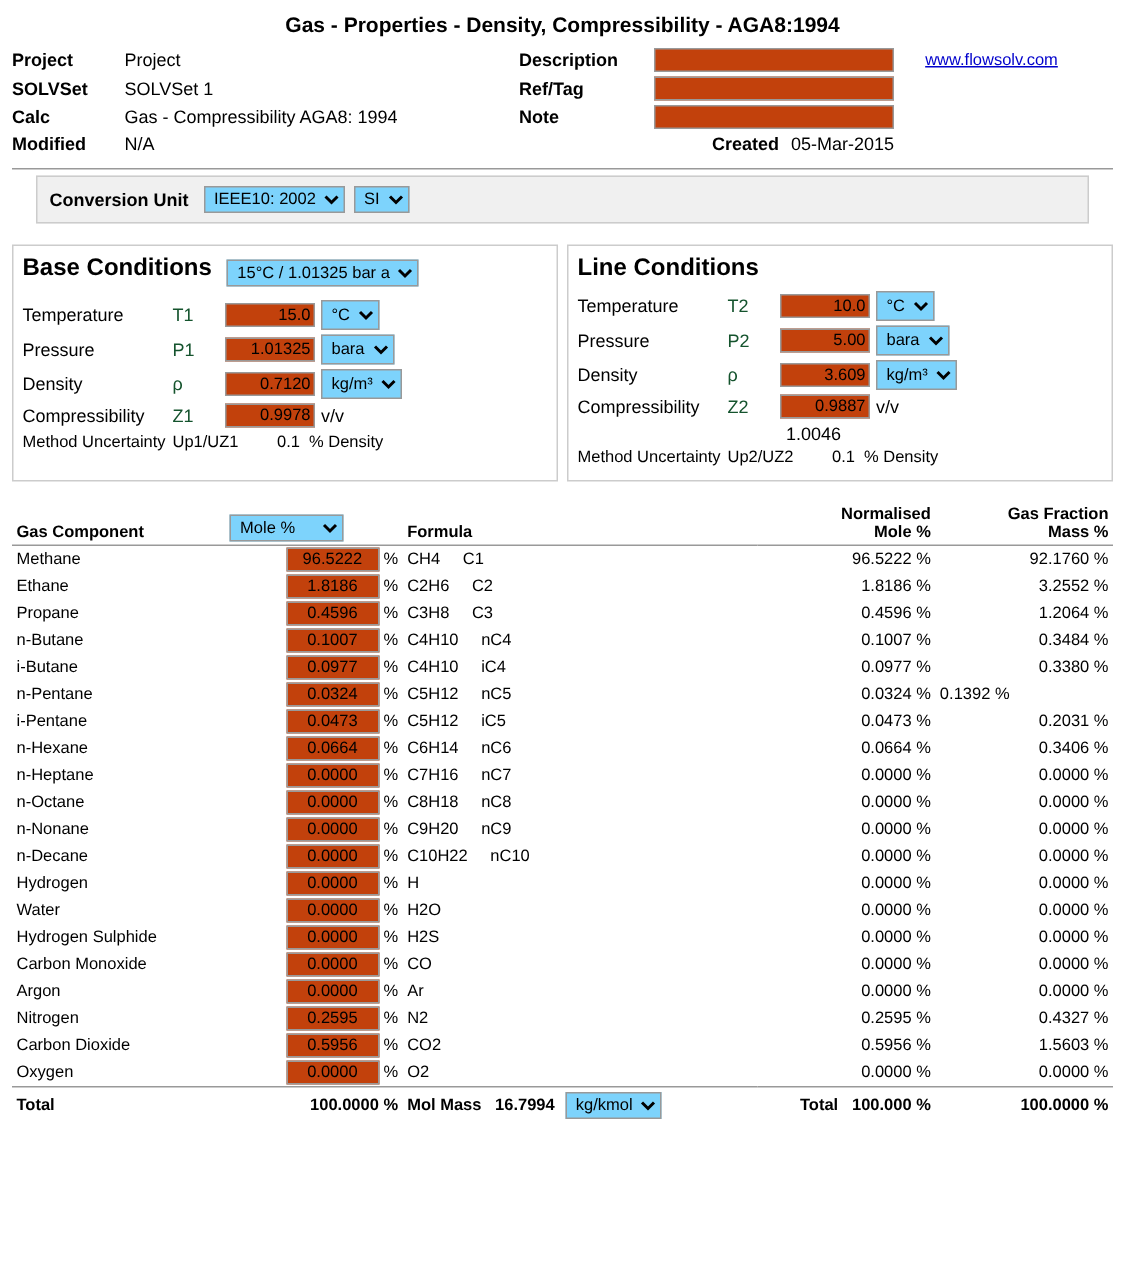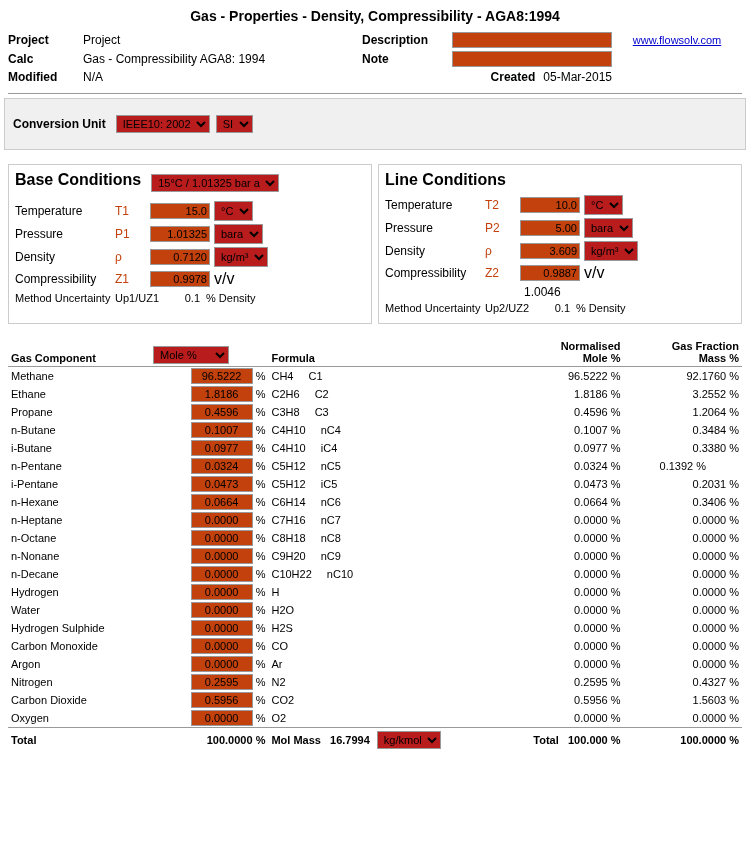--- a/index.html
+++ b/index.html
@@ -2,49 +2,49 @@
 <html><head>
   <meta charset="utf-8">
   <style>
     * { box-sizing: border-box; margin: 0; padding: 0; }
     body { font-family: Arial, sans-serif; font-size: 12px; background: #fff; color: #000; width: 750px; }
     
     .header-title { text-align: center; font-size: 14px; font-weight: bold; padding: 8px 0 4px 0; }
     
     .divider { border-top: 1px solid #999; margin: 4px 8px; }
     
-    .conversion-row { display: flex; align-items: center; padding: 16px 8px; background: #f0f0f0; border: 1px solid #ccc; margin: 4px 4px; }
+    .conversion-row { display: flex; align-items: center; padding: 6px 8px; background: #f0f0f0; border: 1px solid #ccc; margin: 4px 24px; }
     .conversion-label { font-weight: bold; margin-right: 10px; }
-    select { font-size: 11px; padding: 1px 2px; border: 1px solid #999; background: #b91c1c; }
+    select { font-size: 11px; padding: 1px 2px; border: 1px solid #999; background: #7dd3fc; }
     input[type="text"] { font-size: 11px; padding: 1px 2px; border: 1px solid #999; background: #c2410c; }
     
     .two-panel { display: flex; gap: 0; padding: 4px 8px; }
     .panel-left { flex: 1; border: 1px solid #ccc; padding: 6px; margin-right: 6px; }
     .panel-right { flex: 1; border: 1px solid #ccc; padding: 6px; }
     .panel-title { font-weight: bold; font-size: 16px; margin-bottom: 6px; }
     
     .prop-row { display: flex; align-items: center; margin-bottom: 3px; }
     .prop-name { width: 100px; }
-    .prop-var { width: 35px; color: #c2410c; }
+    .prop-var { width: 35px; color: #14532d; }
     .prop-unit { margin-left: 4px; }
-    .prop-text { margin-left: 4px; font-size: 16px; }
+    .prop-text { margin-left: 4px; font-size: 12px; }
     
     input.num-input { width: 60px; text-align: right; font-size: 11px; padding: 1px 2px; border: 1px solid #999; }
     
     .gas-table-section { padding: 4px 8px; }
     
     table.gas-table { width: 100%; border-collapse: collapse; font-size: 11px; }
     table.gas-table th { font-weight: bold; text-align: left; padding: 2px 3px; border-bottom: 1px solid #999; vertical-align: bottom; }
     table.gas-table td { padding: 1px 3px; vertical-align: middle; }
     table.gas-table tr.total-row td { font-weight: bold; border-top: 1px solid #999; padding-top: 3px; }
     
     input.gas-input { width: 62px; text-align: center; font-size: 11px; padding: 1px 2px; border: 1px solid #999; }
     .logo-link { font-size: 11px; color: #0000cc; text-decoration: underline; margin-top: 2px; }
     
-    .top-wrapper { display: flex; padding: 4px 8px 2px 8px; }
+    .top-wrapper { display: flex; padding: 4px 24px 2px 8px; }
     .top-wrapper-left { flex: 1; }
     .top-wrapper-right { width: 130px; }
     .info-row { display: flex; align-items: center; margin-bottom: 3px; }
     .info-lbl { font-weight: bold; width: 75px; font-size: 12px; }
     .info-val { font-size: 12px; flex: 1; }
     .desc-inputs { display: flex; flex-direction: column; gap: 2px; }
     .desc-input { width: 160px; height: 16px; border: 1px solid #999; font-size: 11px; }
     
     .logo-container { display: flex; flex-direction: column; align-items: center; }
     .logo-ring { width: 82px; height: 82px; border-radius: 50%; background: #fff; border: 3px solid #ddd; display: flex; align-items: center; justify-content: center; position: relative; overflow: hidden; }
@@ -55,20 +55,28 @@
 <body>
 
 <div class="header-title">Gas - Properties - Density, Compressibility - AGA8:1994</div>
 
 <div class="top-wrapper">
   <div class="top-wrapper-left">
     <div class="info-row">
       <span class="info-lbl">Project</span>
       <span class="info-val">Project</span>
       <span class="info-lbl" style="width:90px;margin-left:30px;">Description</span>
+      <div class="desc-inputs">
+        <input type="text" class="desc-input" value="" style="">
+      </div>
+    </div>
+    <div class="info-row">
+      <span class="info-lbl">SOLVSet</span>
+      <span class="info-val">SOLVSet 1</span>
+      <span class="info-lbl" style="width:90px;margin-left:30px;">Ref/Tag</span>
       <div class="desc-inputs">
         <input type="text" class="desc-input" value="" style="">
       </div>
     </div>
     <div class="info-row">
       <span class="info-lbl">Calc</span>
       <span class="info-val">Gas - Compressibility AGA8: 1994</span>
       <span class="info-lbl" style="width:90px;margin-left:30px;">Note</span>
       <div class="desc-inputs">
         <input type="text" class="desc-input" value="" style="">
@@ -280,21 +288,21 @@
         <tr>
       <td>n-Pentane</td>
       <td style="text-align:right;">
         <input type="text" class="gas-input" value="0.0324" style=""> %
       </td>
       <td>
         <span>C5H12</span>
         <span style="margin-left:12px;">nC5</span>
       </td>
       <td style="text-align:right;">0.0324 %</td>
-      <td style="text-align:center;">0.1392 %</td>
+      <td style="text-align:left;">0.1392 %</td>
     </tr>
         <tr>
       <td>i-Pentane</td>
       <td style="text-align:right;">
         <input type="text" class="gas-input" value="0.0473" style=""> %
       </td>
       <td>
         <span>C5H12</span>
         <span style="margin-left:12px;">iC5</span>
       </td>

